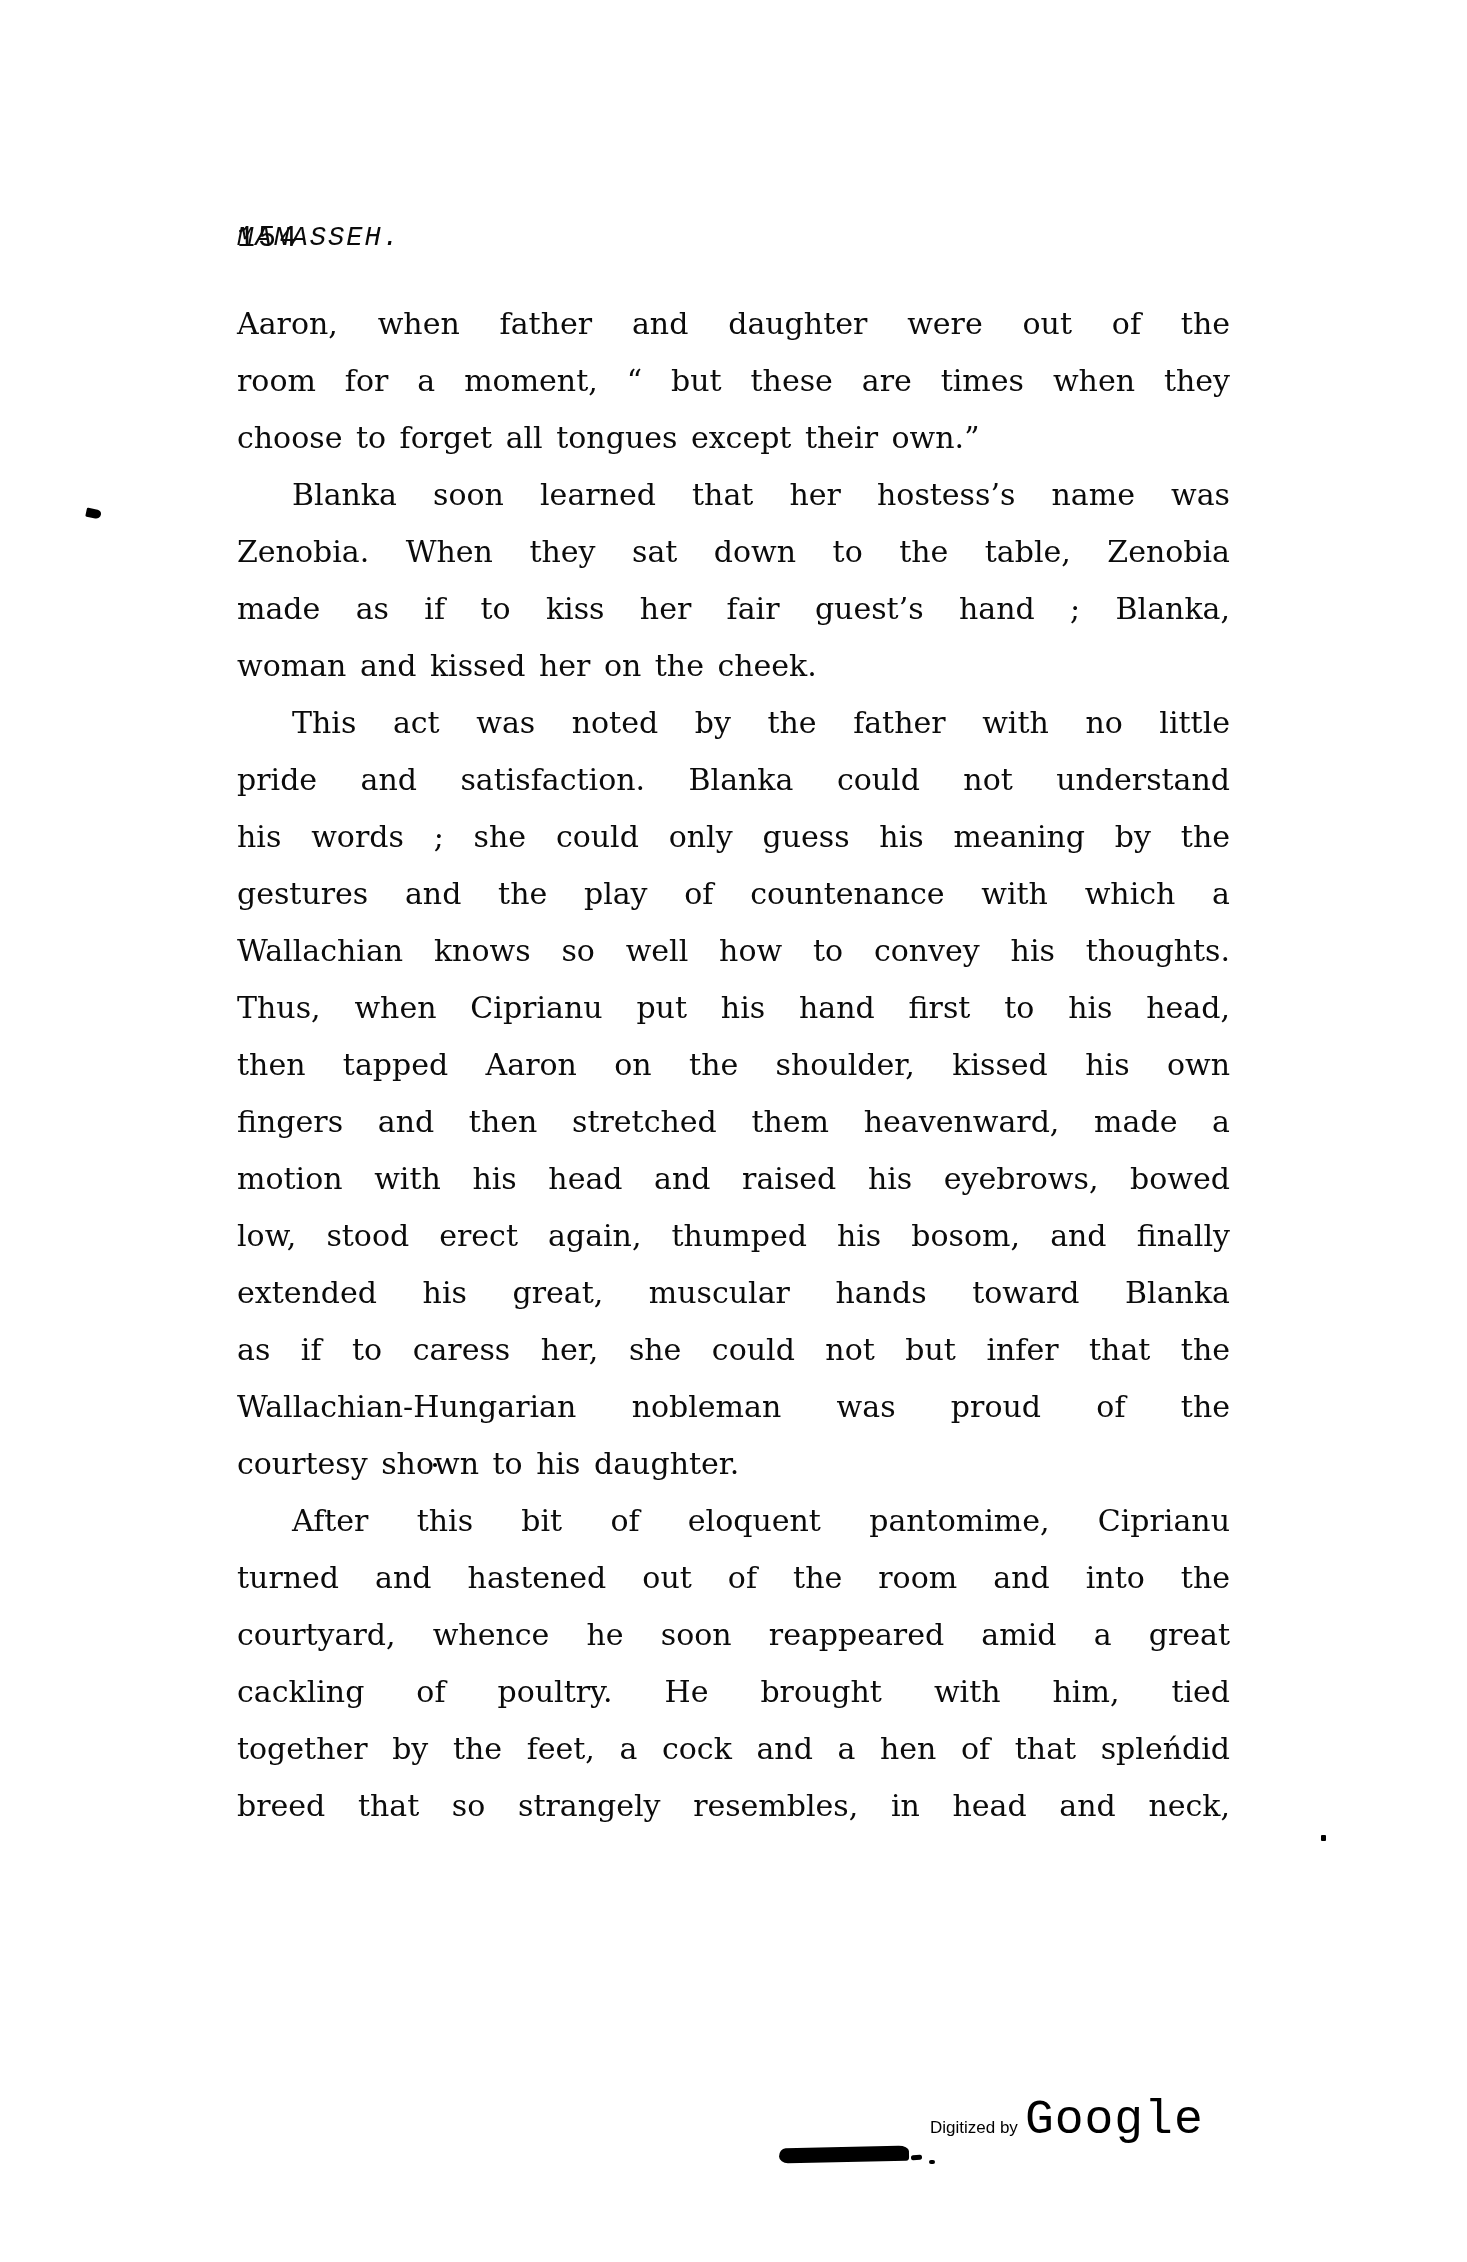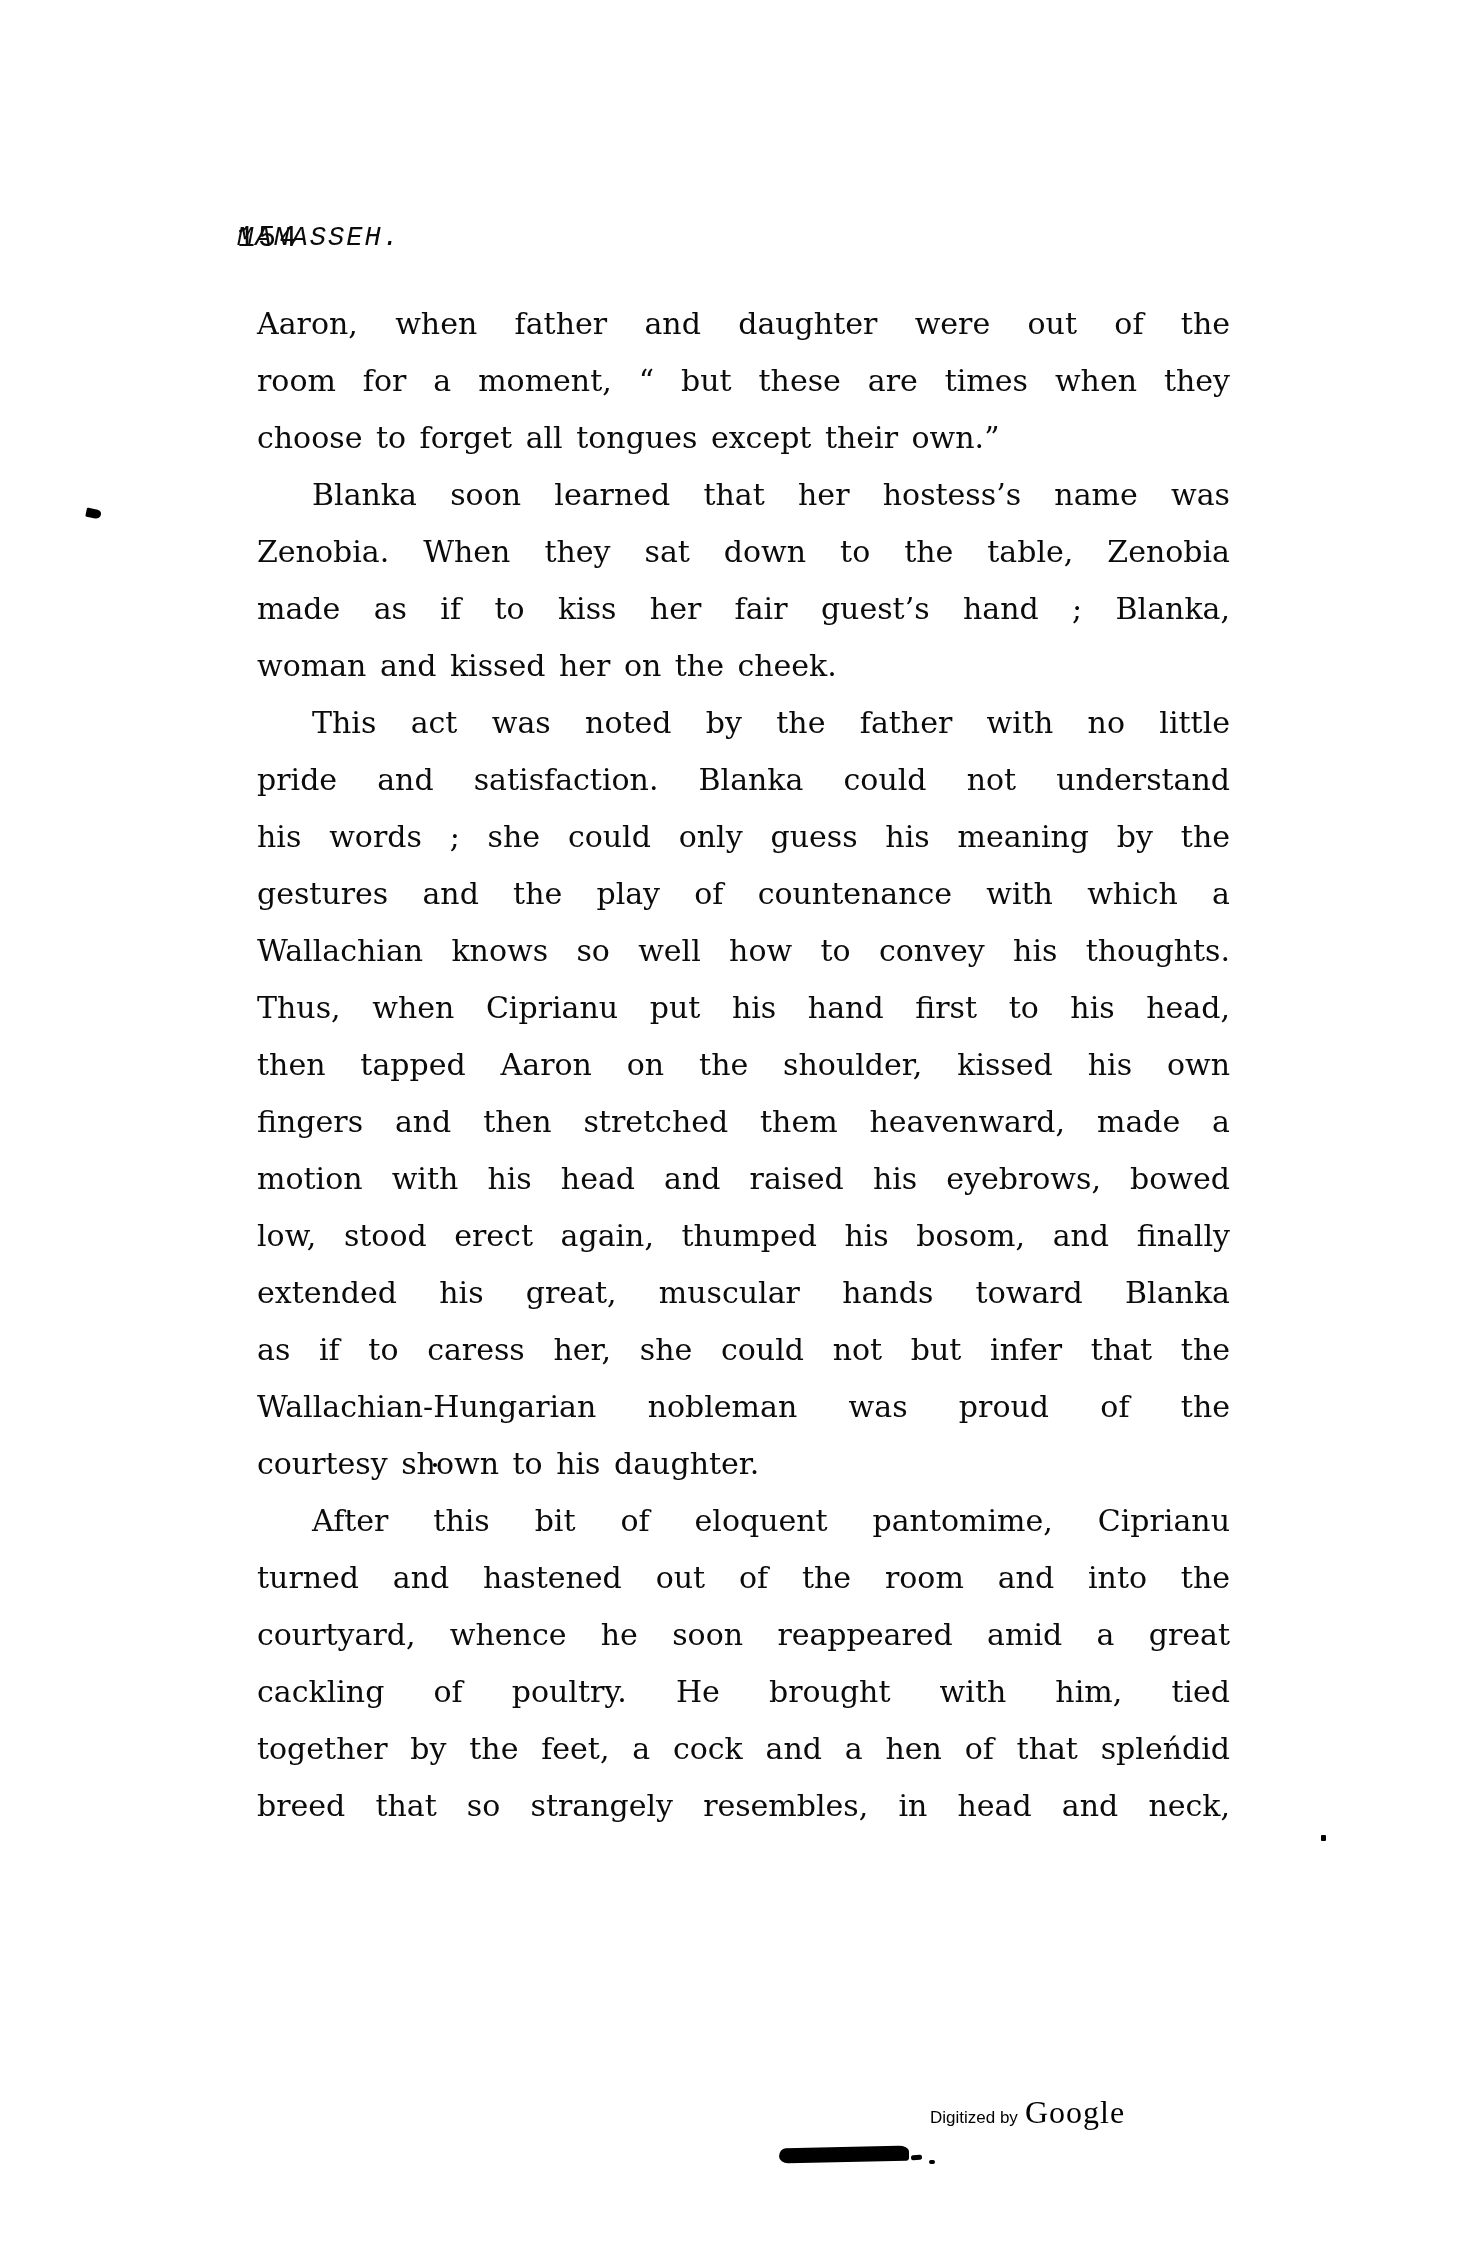--- a/index.html
+++ b/index.html
@@ -31,21 +31,20 @@
     position:absolute;
     left:237px;top:295px;width:993px;
     font-size:30px;
   }
   .line{
     height:57px;
     line-height:57px;
     text-align:justify;
     text-align-last:justify;
     word-spacing:2px;
-    margin-left:20px;
   }
   .line.last{
     text-align:left;
     text-align-last:left;
     word-spacing:4px;
   }
   .line.indent{
     text-indent:55px;
   }
   
@@ -81,22 +80,22 @@
   
   .footer{
     position:absolute;left:930px;top:2096px;
     display:flex;align-items:baseline;gap:7px;
   }
   .digitized-by{
     font-family:Liberation Sans, sans-serif;
     font-size:17px;color:#000;
   }
   .google-logo{
-    font-family:Liberation Serif, serif;
-    font-size:32px;line-height:1;color:#000;
+    font-family:Liberation Mono, monospace;
+    font-size:48px;line-height:1;color:#000;
     letter-spacing:1px;
   }
 </style>
 </head>
 <body>
 
 <div class="page">
 
   <div class="header">
     <span class="page-number">154</span>

